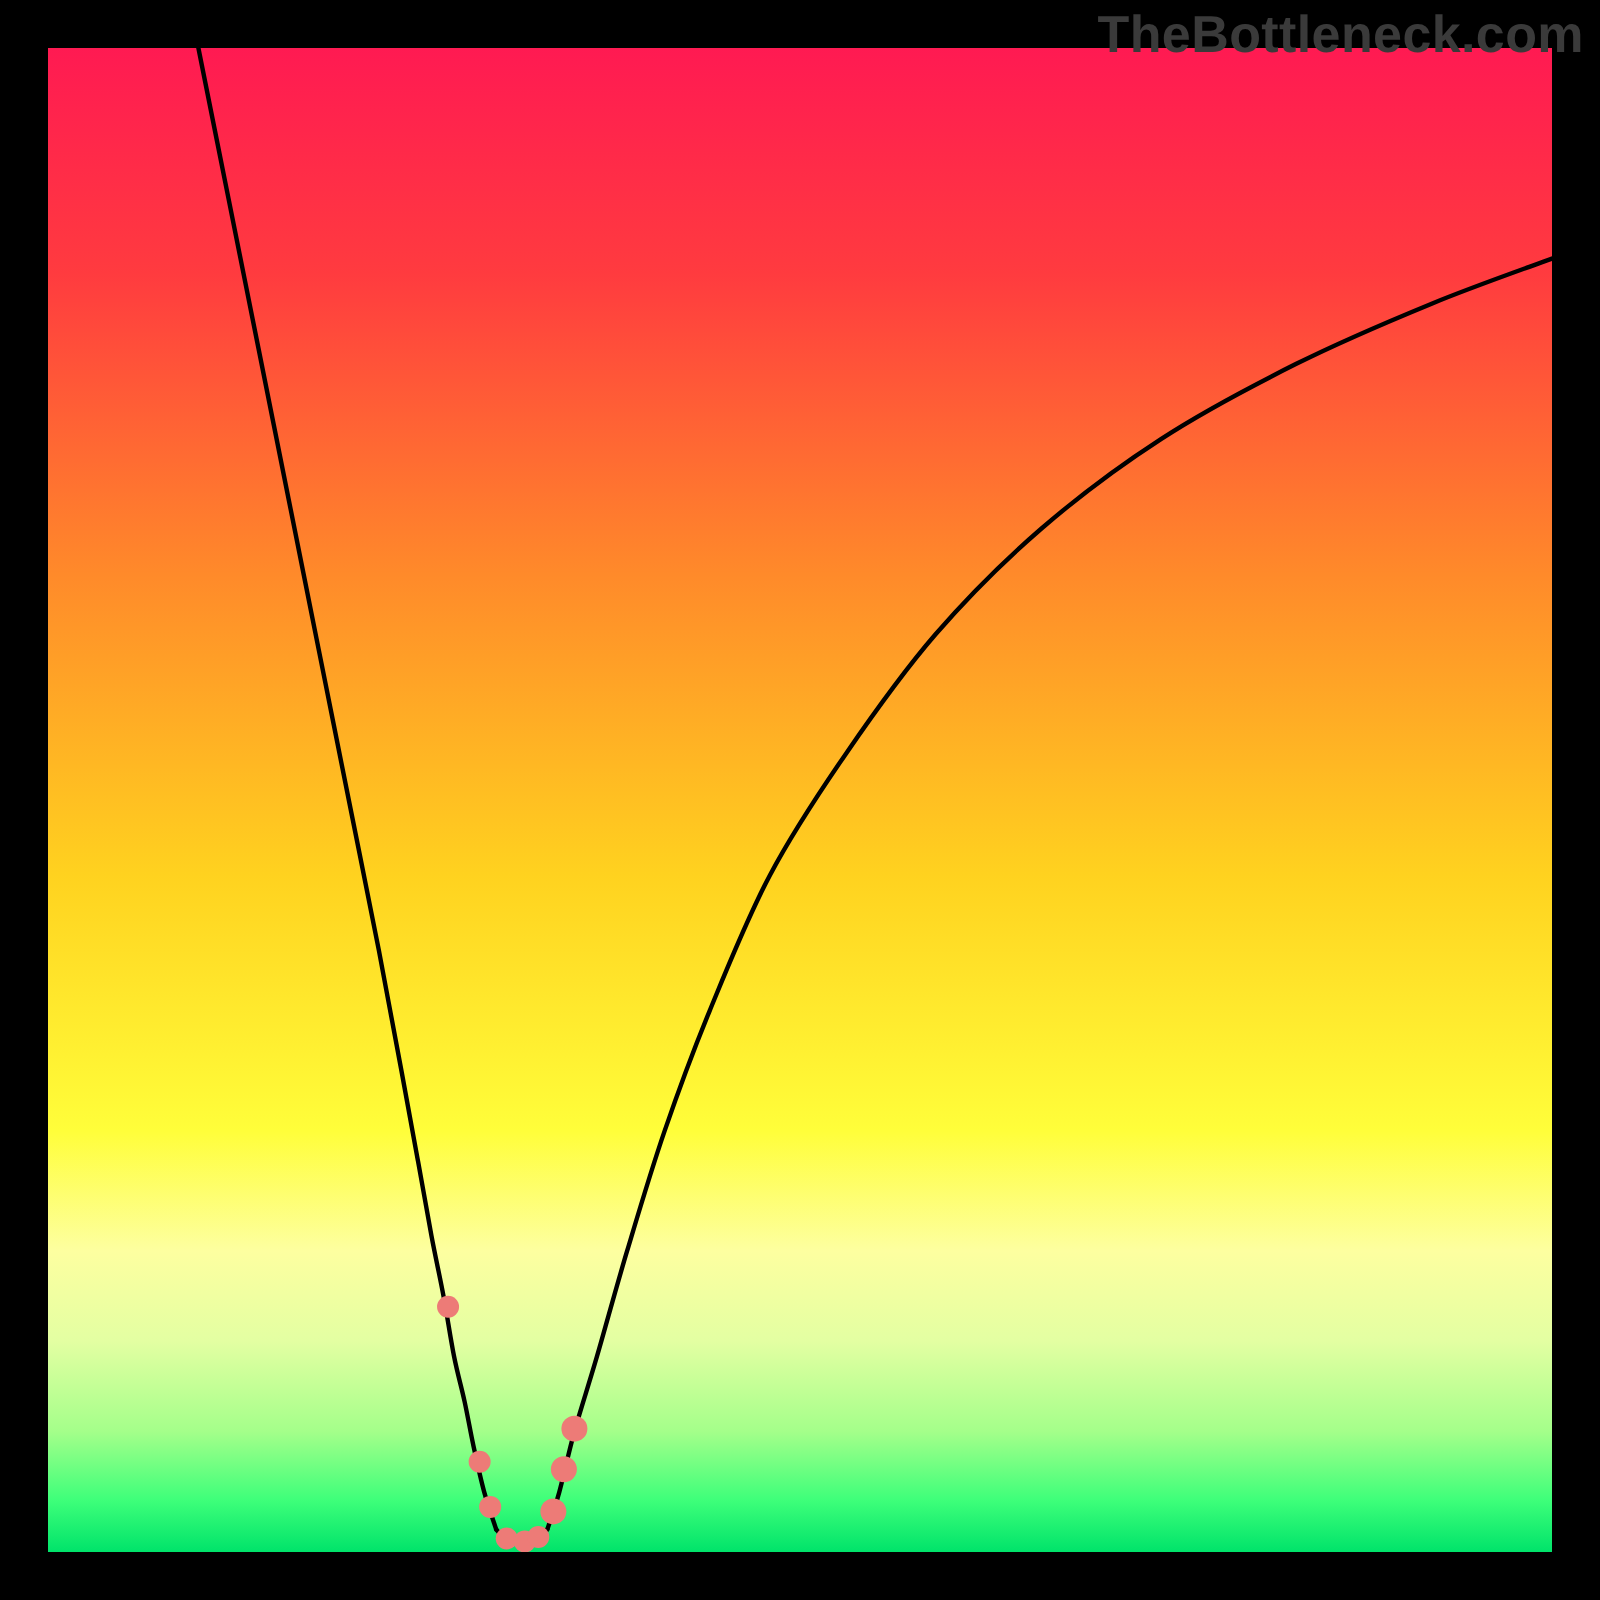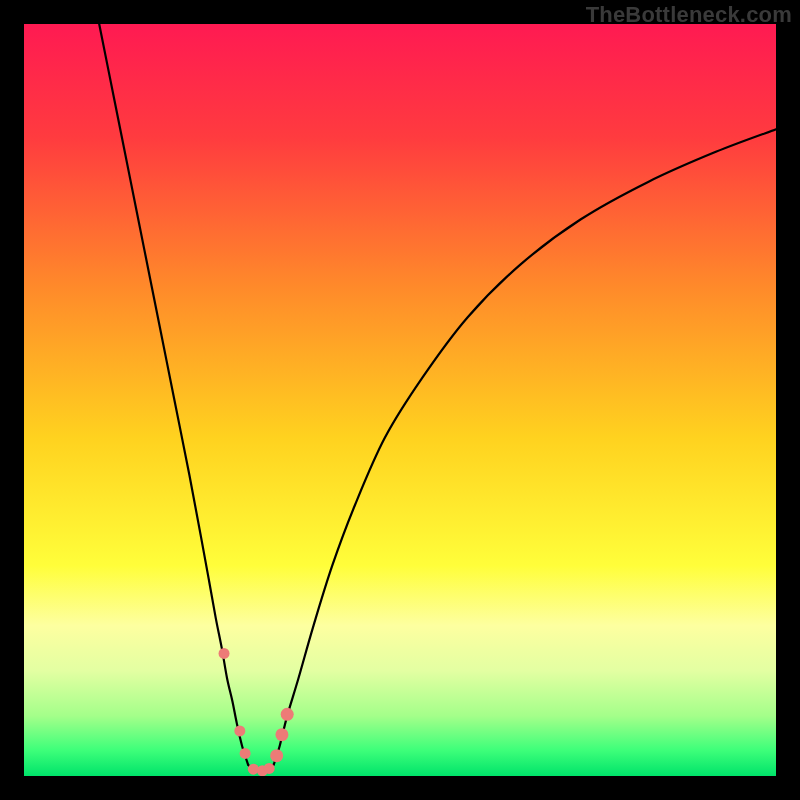--- a/index.html
+++ b/index.html
@@ -24,21 +24,21 @@
     left: 24px;
     width: 752px;
     height: 752px;
     overflow: hidden;
   }
   .watermark {
     position: absolute;
     top: 2px;
     right: 8px;
     color: #3a3a3a;
-    font-size: 22px;
+    font-size: 26px;
     font-weight: 600;
     letter-spacing: 0.2px;
     user-select: none;
   }
   svg { display: block; }
 </style>
 </head>
 <body>
 
 <div class="frame">

